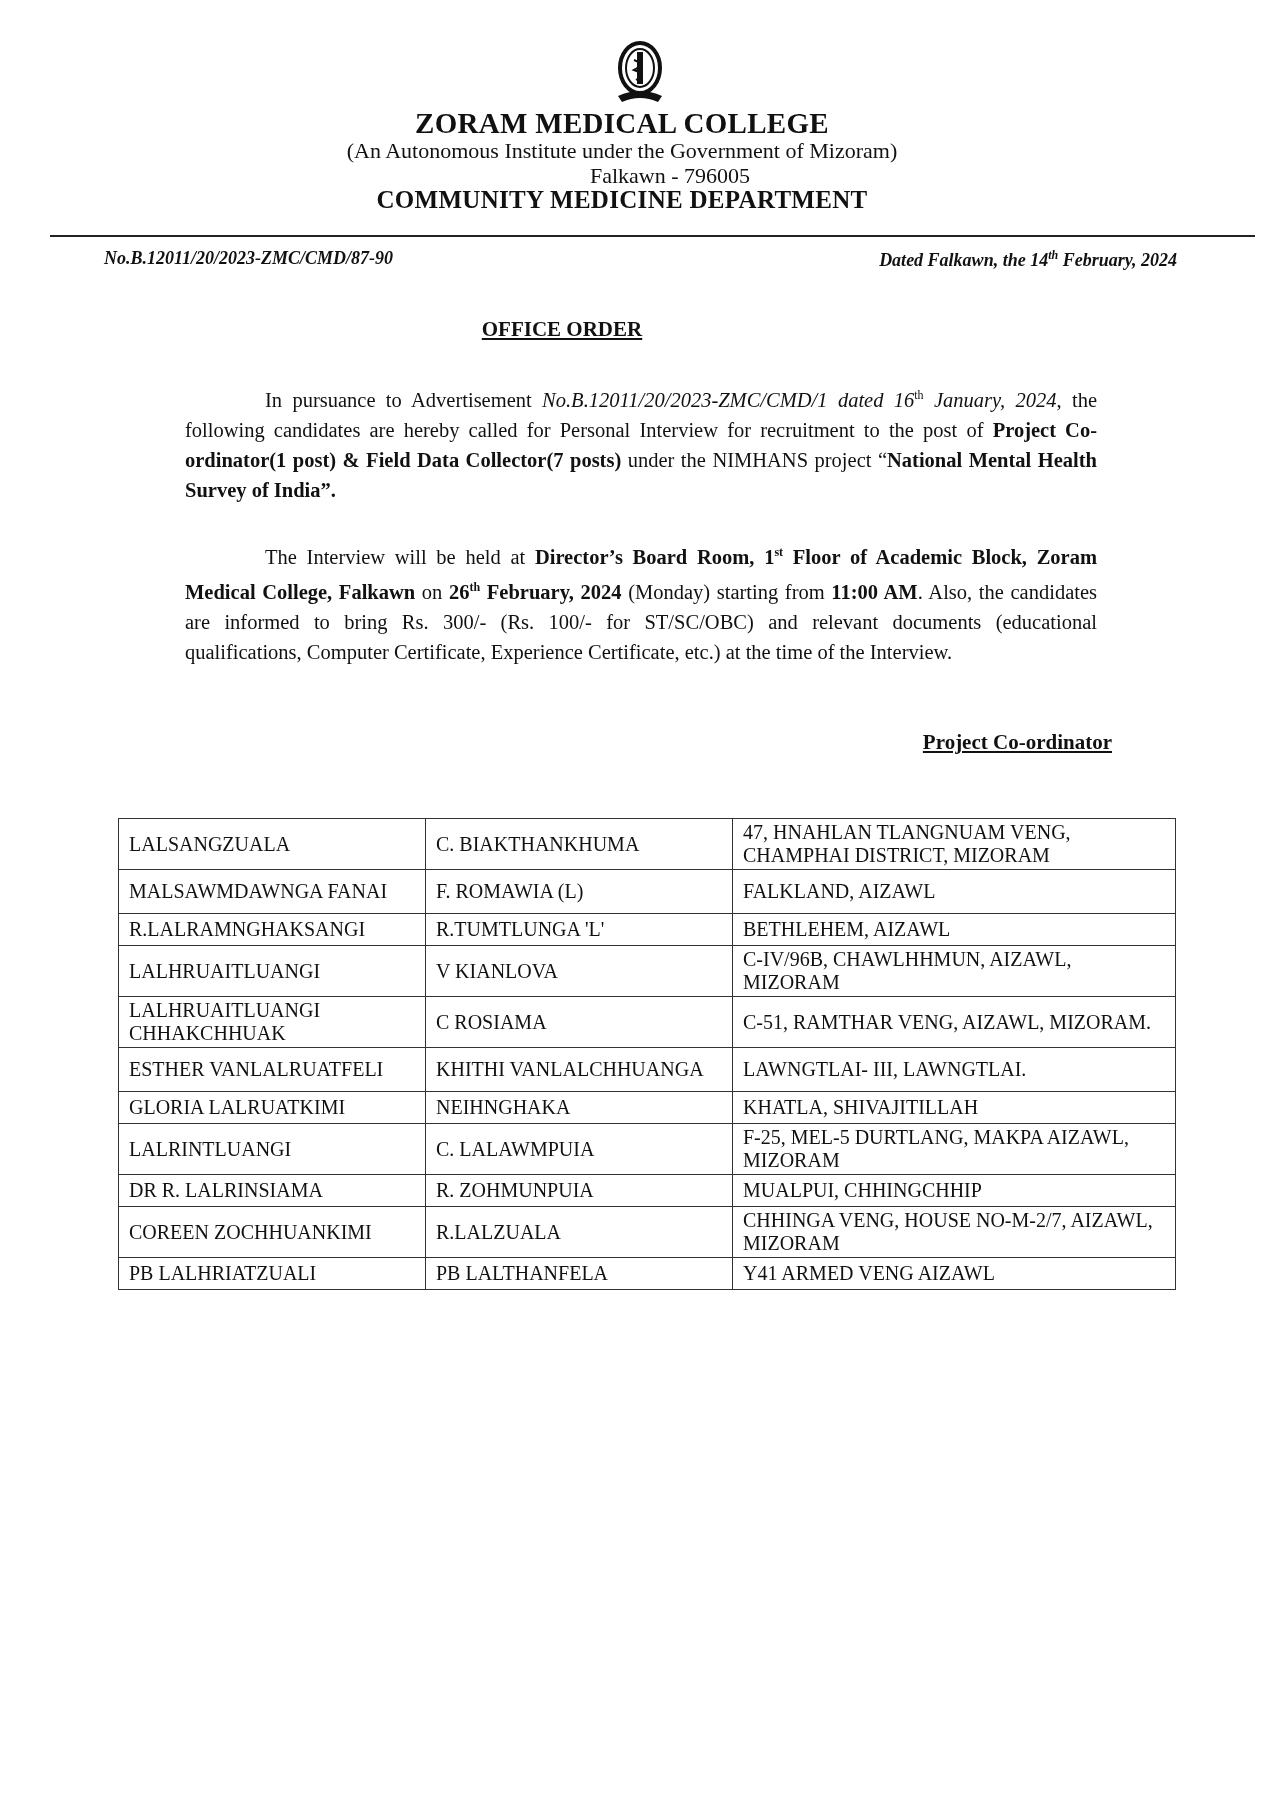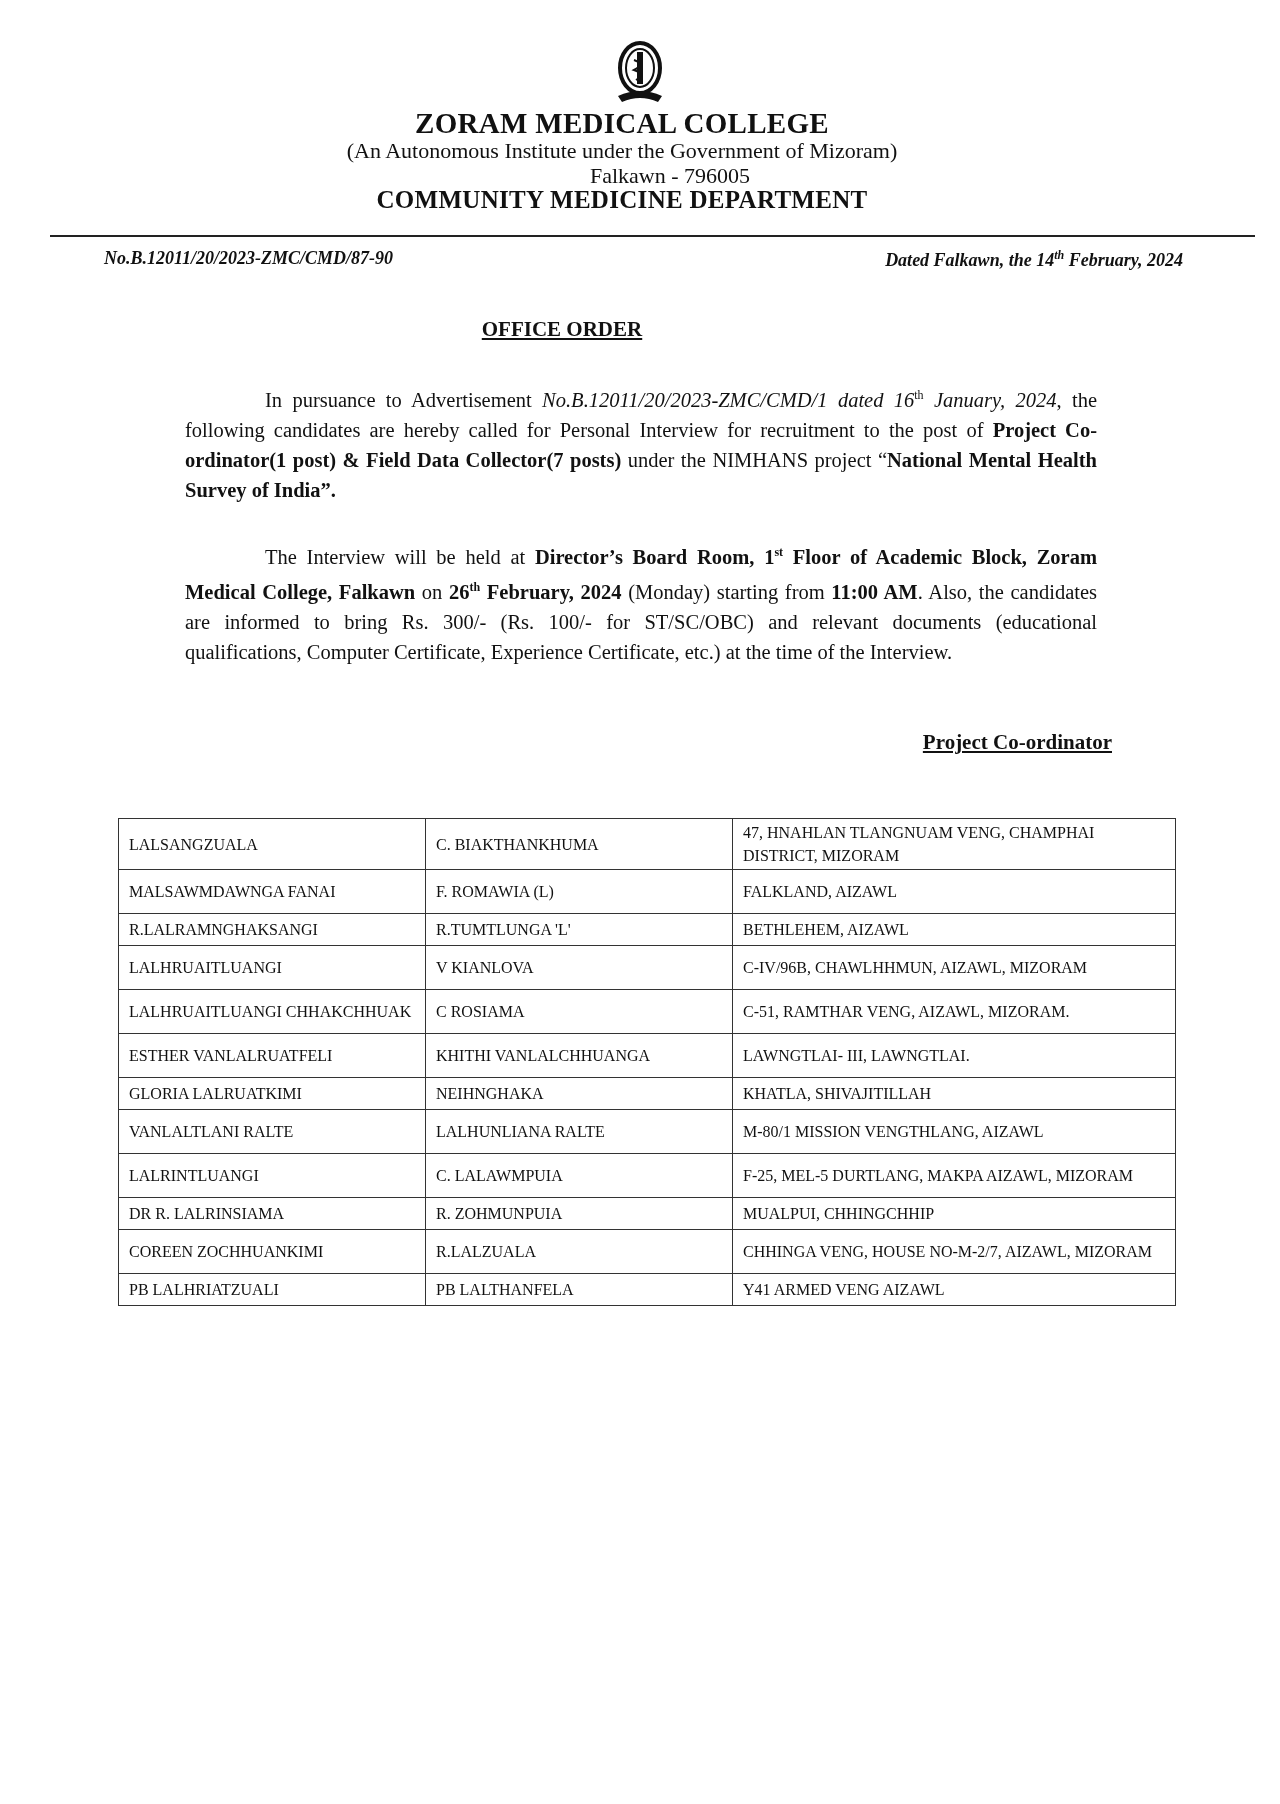--- a/index.html
+++ b/index.html
@@ -9,32 +9,32 @@
     }
     .logo { position: absolute; left: 610px; top: 40px; width: 60px; height: 68px; }
     .hdr { position: absolute; left: 0; width: 1244px; text-align: center; white-space: nowrap; }
     .h-title { top: 107px; font-size: 29px; font-weight: bold; letter-spacing: 0.3px; }
     .h-sub { top: 138px; font-size: 22px; }
     .h-addr { top: 163px; font-size: 22px; padding-left: 48px; }
     .h-dept { top: 186px; font-size: 25px; font-weight: bold; letter-spacing: 0.3px; }
     .rule { position: absolute; left: 50px; top: 235px; width: 1205px; height: 2px; background: #222; }
     .ref { position: absolute; top: 248px; font-size: 18px; font-style: italic; font-weight: bold; }
     .ref-no { left: 104px; }
-    .ref-date { right: 97px; }
+    .ref-date { right: 103px; }
     .ref-date sup, .para sup { font-size: 12px; }
     .order-title { position: absolute; top: 317px; left: 0; width: 1124px; text-align: center;
       font-size: 21px; font-weight: bold; text-decoration: underline; }
     .para { position: absolute; left: 185px; width: 912px; font-size: 20.5px; line-height: 30px;
       text-align: justify; text-indent: 80px; }
     .p1 { top: 380px; }
     .p2 { top: 537px; }
     .section-title { position: absolute; top: 730px; left: 0; width: 1112px; text-align: right;
       font-size: 21px; font-weight: bold; text-decoration: underline; }
     table.cand { position: absolute; left: 118px; top: 818px; width: 1058px; border-collapse: collapse;
-      font-size: 16px; padding-left: 31px; }
+      font-size: 20px; padding-left: 31px; }
     table.cand td { border: 1.5px solid #333; padding: 2px 10px; vertical-align: middle; line-height: 23px; }
     table.cand td.c1 { width: 286px; }
     table.cand td.c2 { width: 286px; }
     table.cand tr { height: 44px; }
     table.cand tr.short { height: 32px; }
     b { font-weight: bold; }
     i { font-style: italic; }
   </style>
 </head>
 <body>
@@ -98,25 +98,20 @@
         <td class="c1">ESTHER VANLALRUATFELI</td>
         <td class="c2">KHITHI VANLALCHHUANGA</td>
         <td class="c3">LAWNGTLAI- III, LAWNGTLAI.</td>
       </tr>
       <tr class="short">
         <td class="c1">GLORIA LALRUATKIMI</td>
         <td class="c2">NEIHNGHAKA</td>
         <td class="c3">KHATLA, SHIVAJITILLAH</td>
       </tr>
       <tr>
-        <td class="c1">VANLALTLANI RALTE</td>
-        <td class="c2">LALHUNLIANA RALTE</td>
-        <td class="c3">M-80/1 MISSION VENGTHLANG, AIZAWL</td>
-      </tr>
-      <tr>
         <td class="c1">LALRINTLUANGI</td>
         <td class="c2">C. LALAWMPUIA</td>
         <td class="c3">F-25, MEL-5 DURTLANG, MAKPA AIZAWL, MIZORAM</td>
       </tr>
       <tr class="short">
         <td class="c1">DR R. LALRINSIAMA</td>
         <td class="c2">R. ZOHMUNPUIA</td>
         <td class="c3">MUALPUI, CHHINGCHHIP</td>
       </tr>
       <tr>

